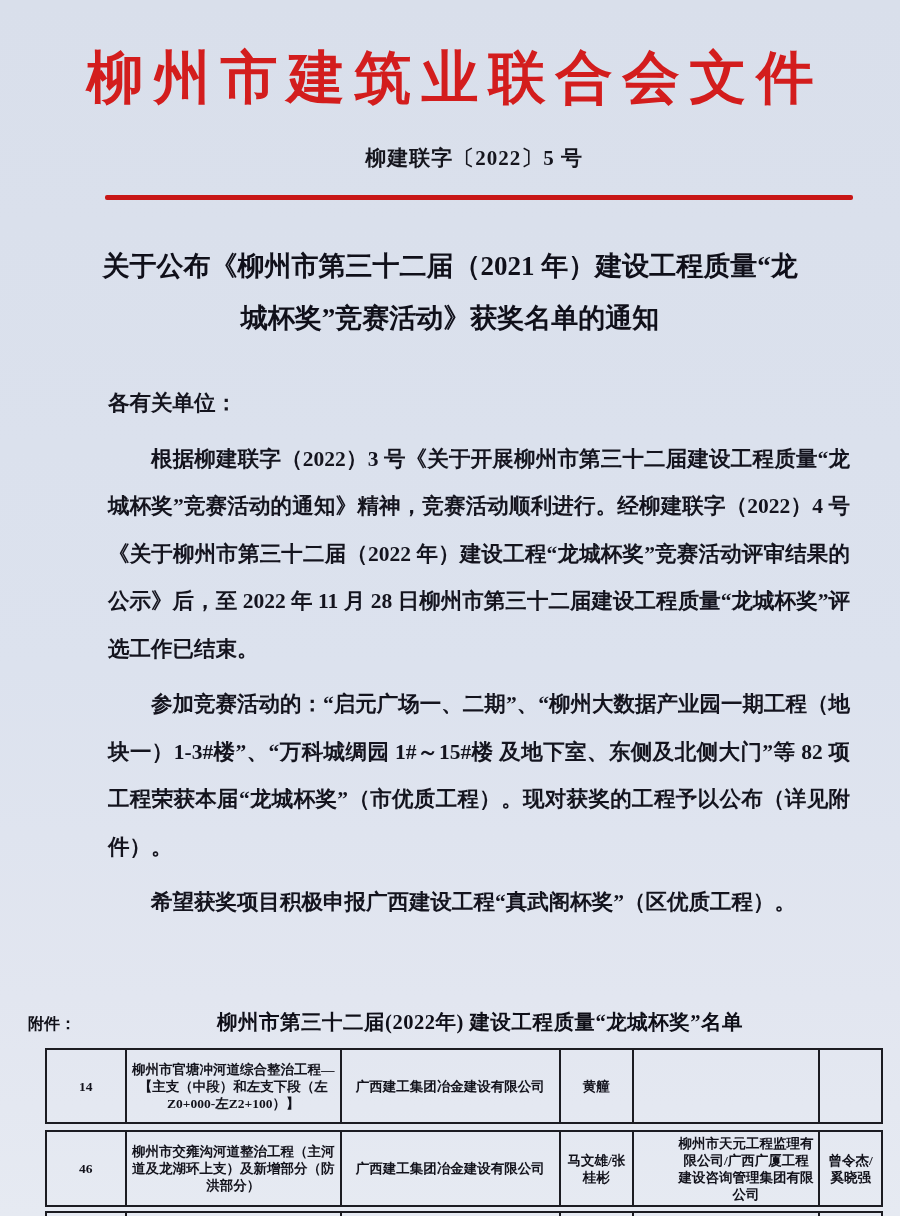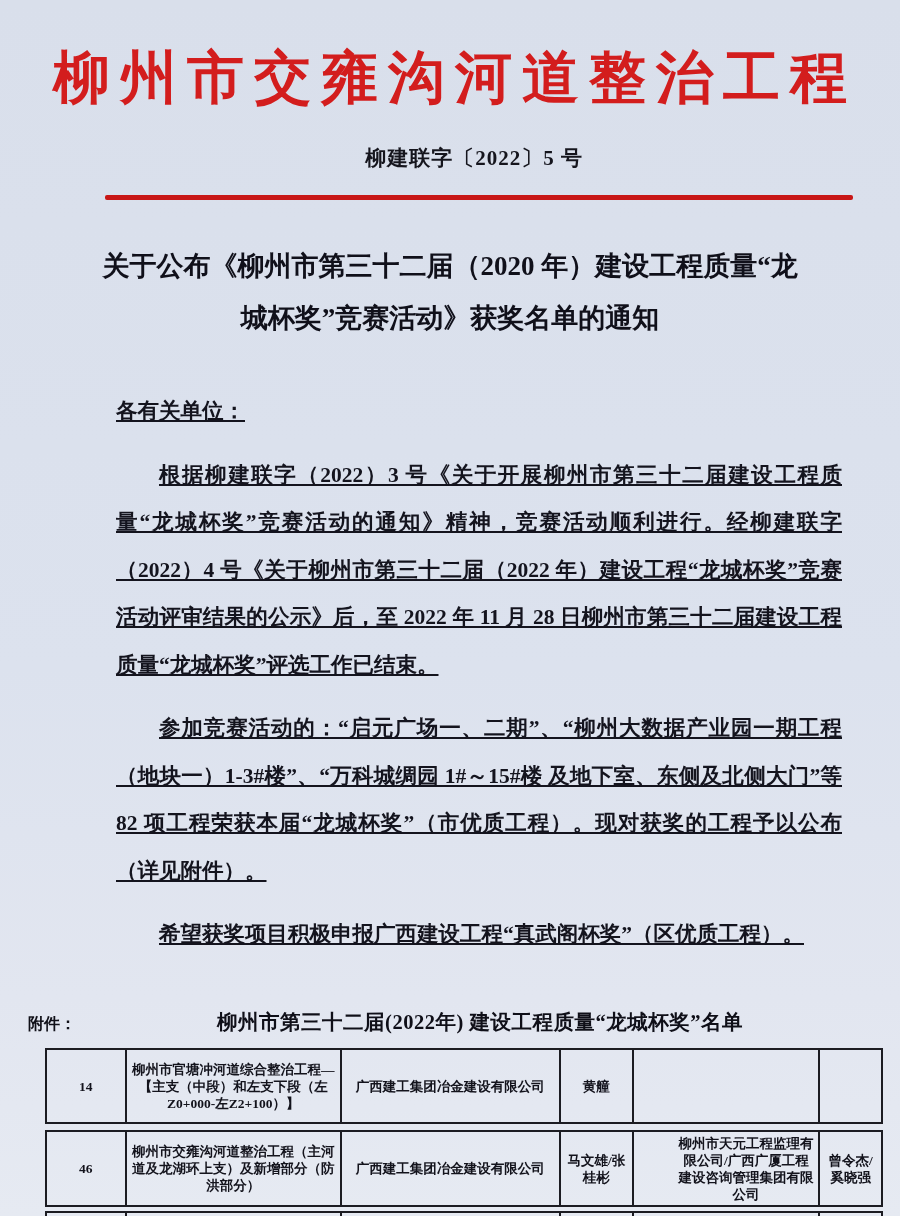--- a/index.html
+++ b/index.html
@@ -39,21 +39,21 @@
     line-height:52px;
     color:#10101a;
   }
   .body-text{
     position:absolute;top:372px;left:100px;width:758px;
     font-size:21.5px;font-weight:700;
     line-height:47.5px;
     text-align:justify;
     color:#14141e;
   }
-  .body-text p{margin:16px;text-decoration:underline;}
+  .body-text p{margin:8px;}
   .body-text p.indent{text-indent:2em;}
   .attachment-line{
     position:absolute;top:1004px;left:0;right:0;height:36px;
   }
   .attachment-label{
     position:absolute;left:28px;top:10px;
     font-size:16px;font-weight:800;color:#101018;
   }
   .attachment-title{
     position:absolute;left:70px;right:10px;top:4px;
@@ -87,28 +87,28 @@
   #row-1{top:1048px;height:76px;}
   #row-2{top:1130px;height:77px;}
   #row-3{top:1211px;height:14px;}
   #row-3 .cell{font-size:1px;}
 </style>
 </head>
 <body>
 
 <div class="page">
 
-  <div class="org-title">柳州市交雍沟河道整治工程</div>
+  <div class="org-title">柳州市建筑业联合会文件</div>
 
   <div class="doc-number">柳建联字〔2022〕5 号</div>
 
   <div class="red-rule"></div>
 
   <div class="subject">
-    <div>关于公布《柳州市第三十二届（2020 年）建设工程质量“龙</div>
+    <div>关于公布《柳州市第三十二届（2021 年）建设工程质量“龙</div>
     <div>城杯奖”竞赛活动》获奖名单的通知</div>
   </div>
 
   <div class="body-text">
     <p>各有关单位：</p>
     <p class="indent">根据柳建联字（2022）3 号《关于开展柳州市第三十二届建设工程质量“龙城杯奖”竞赛活动的通知》精神，竞赛活动顺利进行。经柳建联字（2022）4 号《关于柳州市第三十二届（2022 年）建设工程“龙城杯奖”竞赛活动评审结果的公示》后，至 2022 年 11 月 28 日柳州市第三十二届建设工程质量“龙城杯奖”评选工作已结束。</p>
     <p class="indent">参加竞赛活动的：“启元广场一、二期”、“柳州大数据产业园一期工程（地块一）1-3#楼”、“万科城绸园 1#～15#楼 及地下室、东侧及北侧大门”等 82 项工程荣获本届“龙城杯奖”（市优质工程）。现对获奖的工程予以公布（详见附件）。</p>
     <p class="indent">希望获奖项目积极申报广西建设工程“真武阁杯奖”（区优质工程）。</p>
   </div>
 

